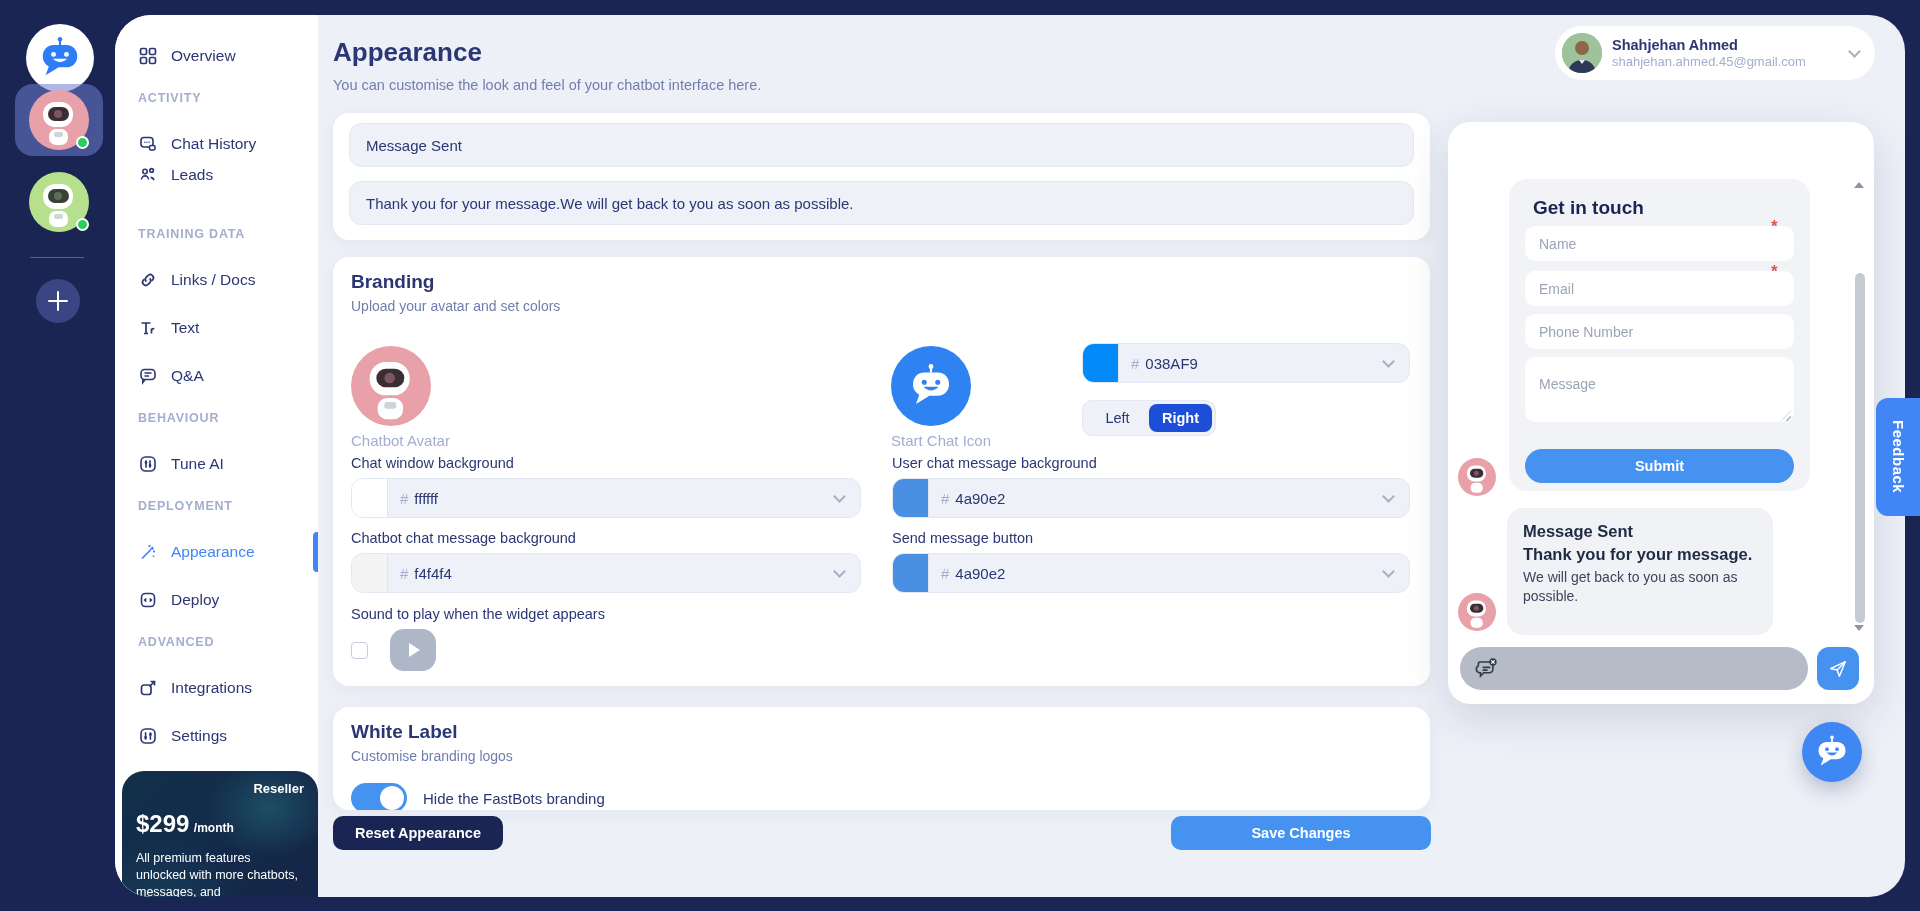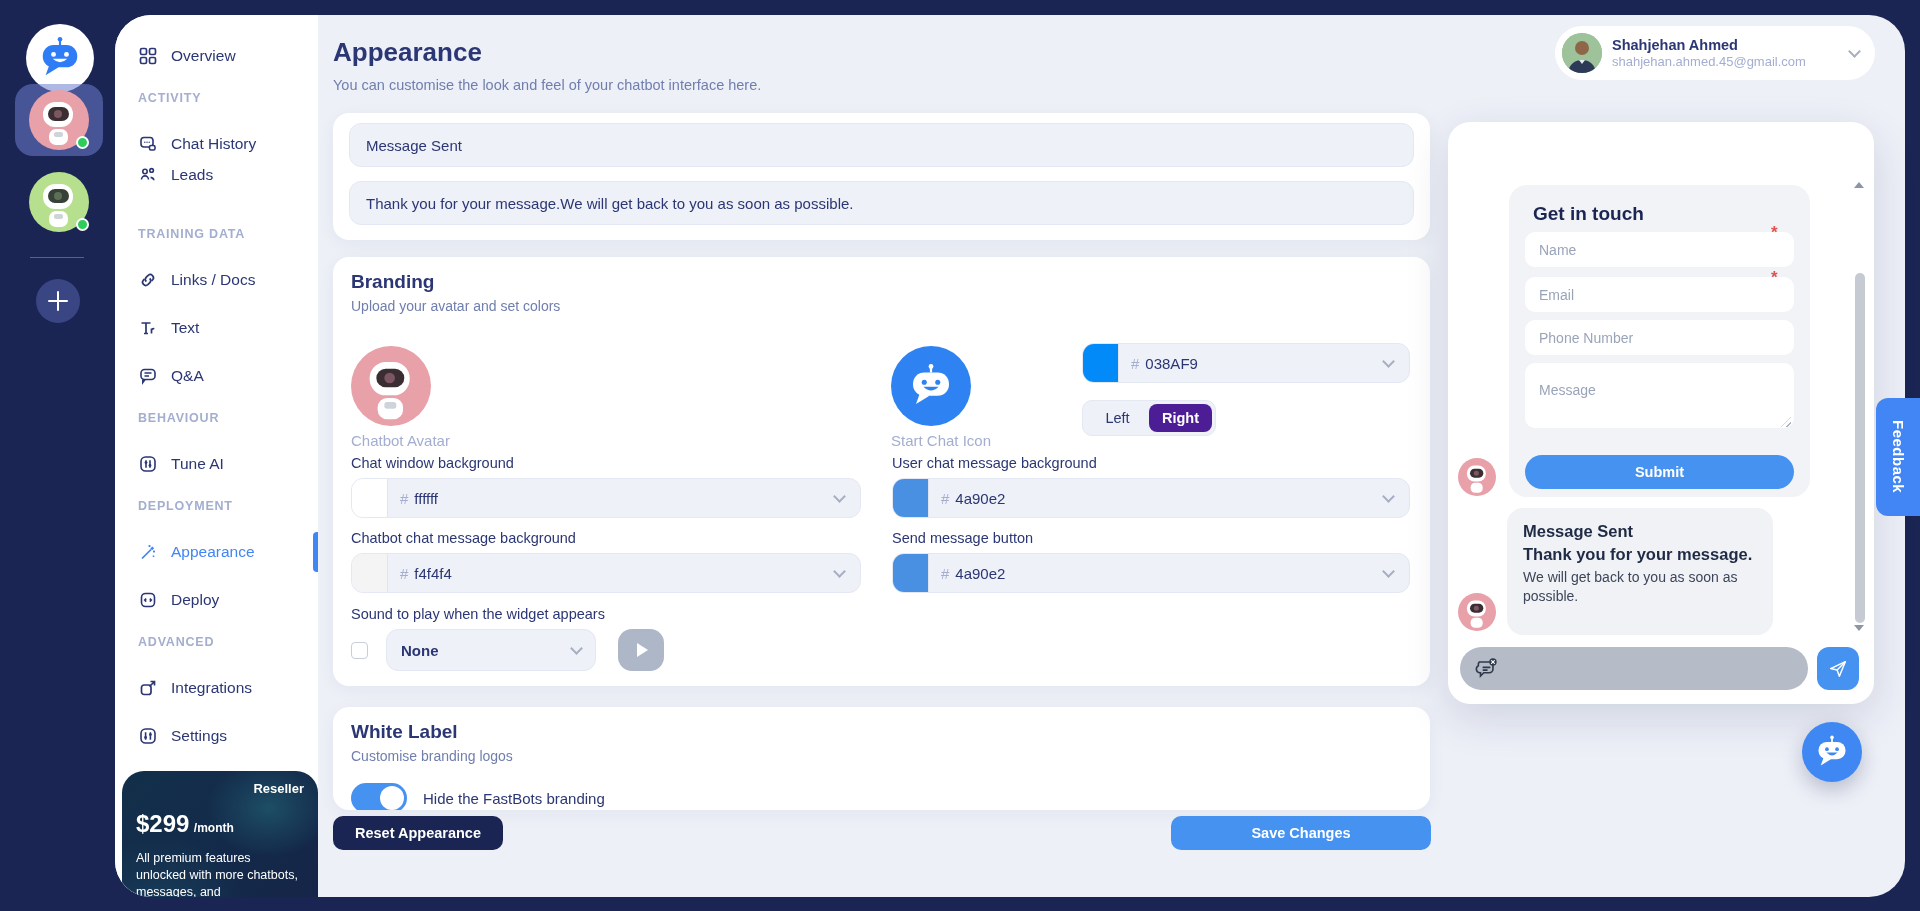--- a/index.html
+++ b/index.html
@@ -66,21 +66,21 @@
   .avatar-circle { left:18px; top:89px; background:#e8a0a9; }
   .staticon-circle { left:558px; top:89px; background:#2e82f2; display:flex; align-items:center; justify-content:center; }
   .muted-label { position:absolute; font-size:15px; color:#a3aed0; }
   .hexfield { position:absolute; height:40px; background:#eef1f7; border:1px solid #e4e8f2; border-radius:12px; display:flex; align-items:center; cursor:pointer; }
   .swatch { width:36px; height:100%; border-radius:11px 0 0 11px; border-right:1px solid #dfe4ee; flex:0 0 auto; }
   .hexhash { margin-left:12px; color:#a3aed0; font-size:15px; }
   .hexval { margin-left:6px; color:#2b3674; font-size:15px; font-weight:500; }
   .hexfield .chev { margin-left:auto; margin-right:16px; margin-top:-3px; }
   .seg-toggle { position:absolute; left:749px; top:143px; width:134px; height:36px; background:#eef1f7; border:1px solid #e4e8f2; border-radius:10px; display:flex; align-items:center; padding:3px; }
   .seg { flex:1; height:28px; display:flex; align-items:center; justify-content:center; font-size:14.5px; color:#2b3674; border-radius:8px; cursor:pointer; }
-  .seg.on { background:#4c1d95; color:#fff; font-weight:700; }
+  .seg.on { background:#1d4ed8; color:#fff; font-weight:700; }
   .field-label { position:absolute; font-size:14.5px; font-weight:500; color:#2b3674;text-align:center; }
   .sound-row { position:absolute; left:18px; top:372px; height:42px; display:flex; align-items:center; }
   .checkbox { width:17px; height:17px; border:1.5px solid #c6cede; border-radius:4px; background:#fff; cursor:pointer; }
   .select { margin-left:18px; width:210px; height:42px; background:#eef1f7; border:1px solid #e4e8f2; border-radius:12px; display:flex; align-items:center; padding:0 14px; color:#2b3674; font-size:15px; font-weight:600; cursor:pointer; }
   .select .chev { margin-left:auto; margin-top:-3px; }
   .playbtn { margin-left:22px; width:46px; height:42px; background:#aeb7c8; border-radius:14px; display:flex; align-items:center; justify-content:center; cursor:pointer; }
   .playbtn .tri { width:0; height:0; border-left:11px solid #fff; border-top:7px solid transparent; border-bottom:7px solid transparent; margin-left:3px; }
 
   .card3 { left:15px; top:692px; width:1097px; height:103px; padding:14px 18px; overflow:hidden; }
   .wl-row { position:absolute; left:18px; top:76px; display:flex; align-items:center; gap:16px; }
@@ -91,21 +91,21 @@
   .btn { position:absolute; top:801px; height:34px; border:none; border-radius:10px; color:#fff; font-size:14.5px; font-weight:700; font-family:"Liberation Sans",sans-serif; cursor:pointer; }
   .btn-navy { left:15px; width:170px; background:#1b2553; }
   .btn-blue { left:853px; width:260px; background:#4692f0; }
 
   
   .widget { position:absolute; left:1448px; top:122px; width:426px; height:582px; background:#fff; border-radius:22px; box-shadow:0 14px 44px rgba(27,37,83,.14); }
   .wheader { position:absolute; left:0; top:0; width:100%; height:58px; display:flex; align-items:center; padding:0 20px 0 14px; }
   .wavatar { width:44px; height:44px; border-radius:50%; background:#e8a0a9; overflow:hidden; position:relative; flex:0 0 auto; }
   .wtitle { margin-left:12px; font-size:18px; font-weight:700; color:#1b2553; }
   .wclose { margin-left:auto; cursor:pointer; display:flex; }
-  .formcard { position:absolute; left:61px; top:63px; width:301px; height:312px; background:#f1f3f6; border-radius:18px; padding:16px; }
+  .formcard { position:absolute; left:61px; top:57px; width:301px; height:312px; background:#f1f3f6; border-radius:18px; padding:16px; }
   .form-title { font-size:19px; font-weight:700; color:#1b2553; margin-top:2px; margin-left:8px; }
   .winput { position:absolute; left:16px; width:269px; height:35px; background:#fff; border:none; border-radius:10px; font-size:14px; font-family:"Liberation Sans",sans-serif; color:#3c455a; padding:0 14px; outline:none; }
   .winput::placeholder, .wtextarea::placeholder { color:#9aa4b8; }
   .wtextarea { position:absolute; left:16px; top:178px; width:269px; height:65px; background:#fff; border:none; border-radius:10px; font-size:14px; font-family:"Liberation Sans",sans-serif; color:#3c455a; padding:19px 14px; resize:none; outline:none; }
   .resize-corner { position:absolute; left:272px; top:232px; width:10px; height:10px; background:repeating-linear-gradient(-45deg, transparent 0 2.5px, #aab2bf 2.5px 4px); clip-path:polygon(100% 0, 100% 100%, 0 100%); }
   .req { position:absolute; color:#e05252; font-size:17px; font-weight:700; }
   .wsubmit { position:absolute; left:16px; top:270px; width:269px; height:34px; border:none; border-radius:17px; background:#4692f0; color:#fff; font-size:14.5px; font-weight:700; font-family:"Liberation Sans",sans-serif; cursor:pointer; }
   .bot-mini { position:absolute; width:38px; height:38px; border-radius:50%; background:#e8a0a9; overflow:hidden; }
   .bubble { position:absolute; left:59px; top:386px; width:266px; height:127px; background:#f0f2f5; border-radius:16px; padding:14px 16px; }
   .bubble .b1 { font-size:16.5px; font-weight:700; color:#1f2a44; }
@@ -382,24 +382,20 @@
         <div class="hexfield" style="left:559px; top:296px; width:518px;">
           <div class="swatch" style="background: rgb(74, 144, 226);"></div>
           <span class="hexhash">#</span>
           <span class="hexval">4a90e2</span>
           <div class="chev"></div>
         </div>
 
         <div class="field-label" style="left:18px; top:349px;">Sound to play when the widget appears</div>
         <div class="sound-row">
           <div class="checkbox"></div>
-          <div class="select">
-            <span>None</span>
-            <div class="chev"></div>
-          </div>
           <div class="playbtn">
             <div class="tri"></div>
           </div>
         </div>
       </div>
 
       <div class="card card3">
         <div class="card-h">White Label</div>
         <div class="card-sub">Customise branding logos</div>
         <div class="wl-row">

